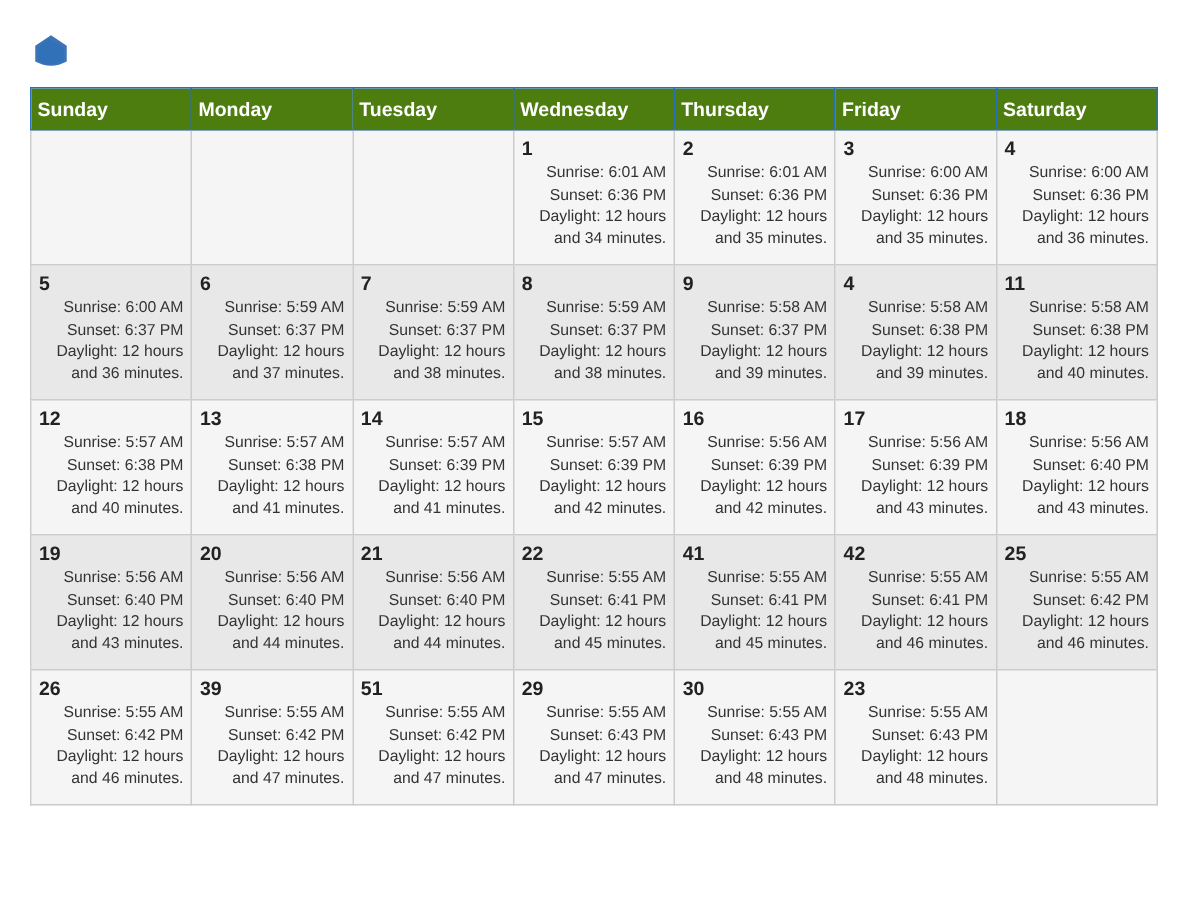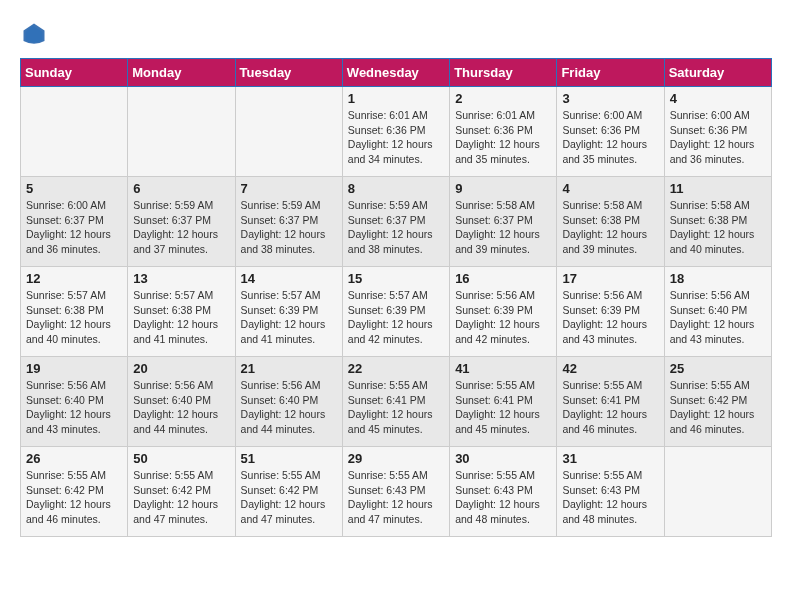--- a/index.html
+++ b/index.html
@@ -46,21 +46,21 @@
     .location {
       font-size: 16px;
       color: #333;
     }
     table {
       width: 100%;
       border-collapse: collapse;
       font-size: 11px;
     }
     thead tr {
-      background-color: #be185d;
+      background-color: #4d7c0f;
       color: white;
     }
     thead th {
       padding: 6px 4px;
       text-align: left;
       font-size: 13px;
       font-weight: bold;
       border: 1px solid #2a6fbb;
     }
     tbody td {
@@ -81,20 +81,21 @@
       font-size: 13px;
       font-weight: bold;
       color: #222;
       display: block;
       margin-bottom: 2px;
     }
     .day-info {
       color: #333;
       font-size: 10.5px;
       line-height: 1.4;
+      text-align: right;
     }
   </style>
 </head>
 <body>
 
 <div class="header">
   <div class="logo">
     <svg class="logo-icon" viewBox="0 0 40 40" xmlns="http://www.w3.org/2000/svg">
       <path d="M20 5 L35 15 L35 30 Q20 38 5 30 L5 15 Z" fill="#1a5ca8" opacity="0.85"></path>
       <path d="M18 8 L32 17 L32 29 Q18 36 8 29 L8 17 Z" fill="#2a6fbb" opacity="0.6"></path>
@@ -233,35 +234,35 @@
           <span class="day-num">25</span>
           <div class="day-info">Sunrise: 5:55 AM<br>Sunset: 6:42 PM<br>Daylight: 12 hours<br>and 46 minutes.</div>
         </td>
       </tr>
       <tr>
         <td>
           <span class="day-num">26</span>
           <div class="day-info">Sunrise: 5:55 AM<br>Sunset: 6:42 PM<br>Daylight: 12 hours<br>and 46 minutes.</div>
         </td>
         <td>
-          <span class="day-num">50</span>
+          <span class="day-num">39</span>
           <div class="day-info">Sunrise: 5:55 AM<br>Sunset: 6:42 PM<br>Daylight: 12 hours<br>and 47 minutes.</div>
         </td>
         <td>
           <span class="day-num">51</span>
           <div class="day-info">Sunrise: 5:55 AM<br>Sunset: 6:42 PM<br>Daylight: 12 hours<br>and 47 minutes.</div>
         </td>
         <td>
           <span class="day-num">29</span>
           <div class="day-info">Sunrise: 5:55 AM<br>Sunset: 6:43 PM<br>Daylight: 12 hours<br>and 47 minutes.</div>
         </td>
         <td>
           <span class="day-num">30</span>
           <div class="day-info">Sunrise: 5:55 AM<br>Sunset: 6:43 PM<br>Daylight: 12 hours<br>and 48 minutes.</div>
         </td>
         <td>
-          <span class="day-num">31</span>
+          <span class="day-num">23</span>
           <div class="day-info">Sunrise: 5:55 AM<br>Sunset: 6:43 PM<br>Daylight: 12 hours<br>and 48 minutes.</div>
         </td>
         <td></td>
       </tr>
     </tbody>
 </table>
 
 </body></html>

